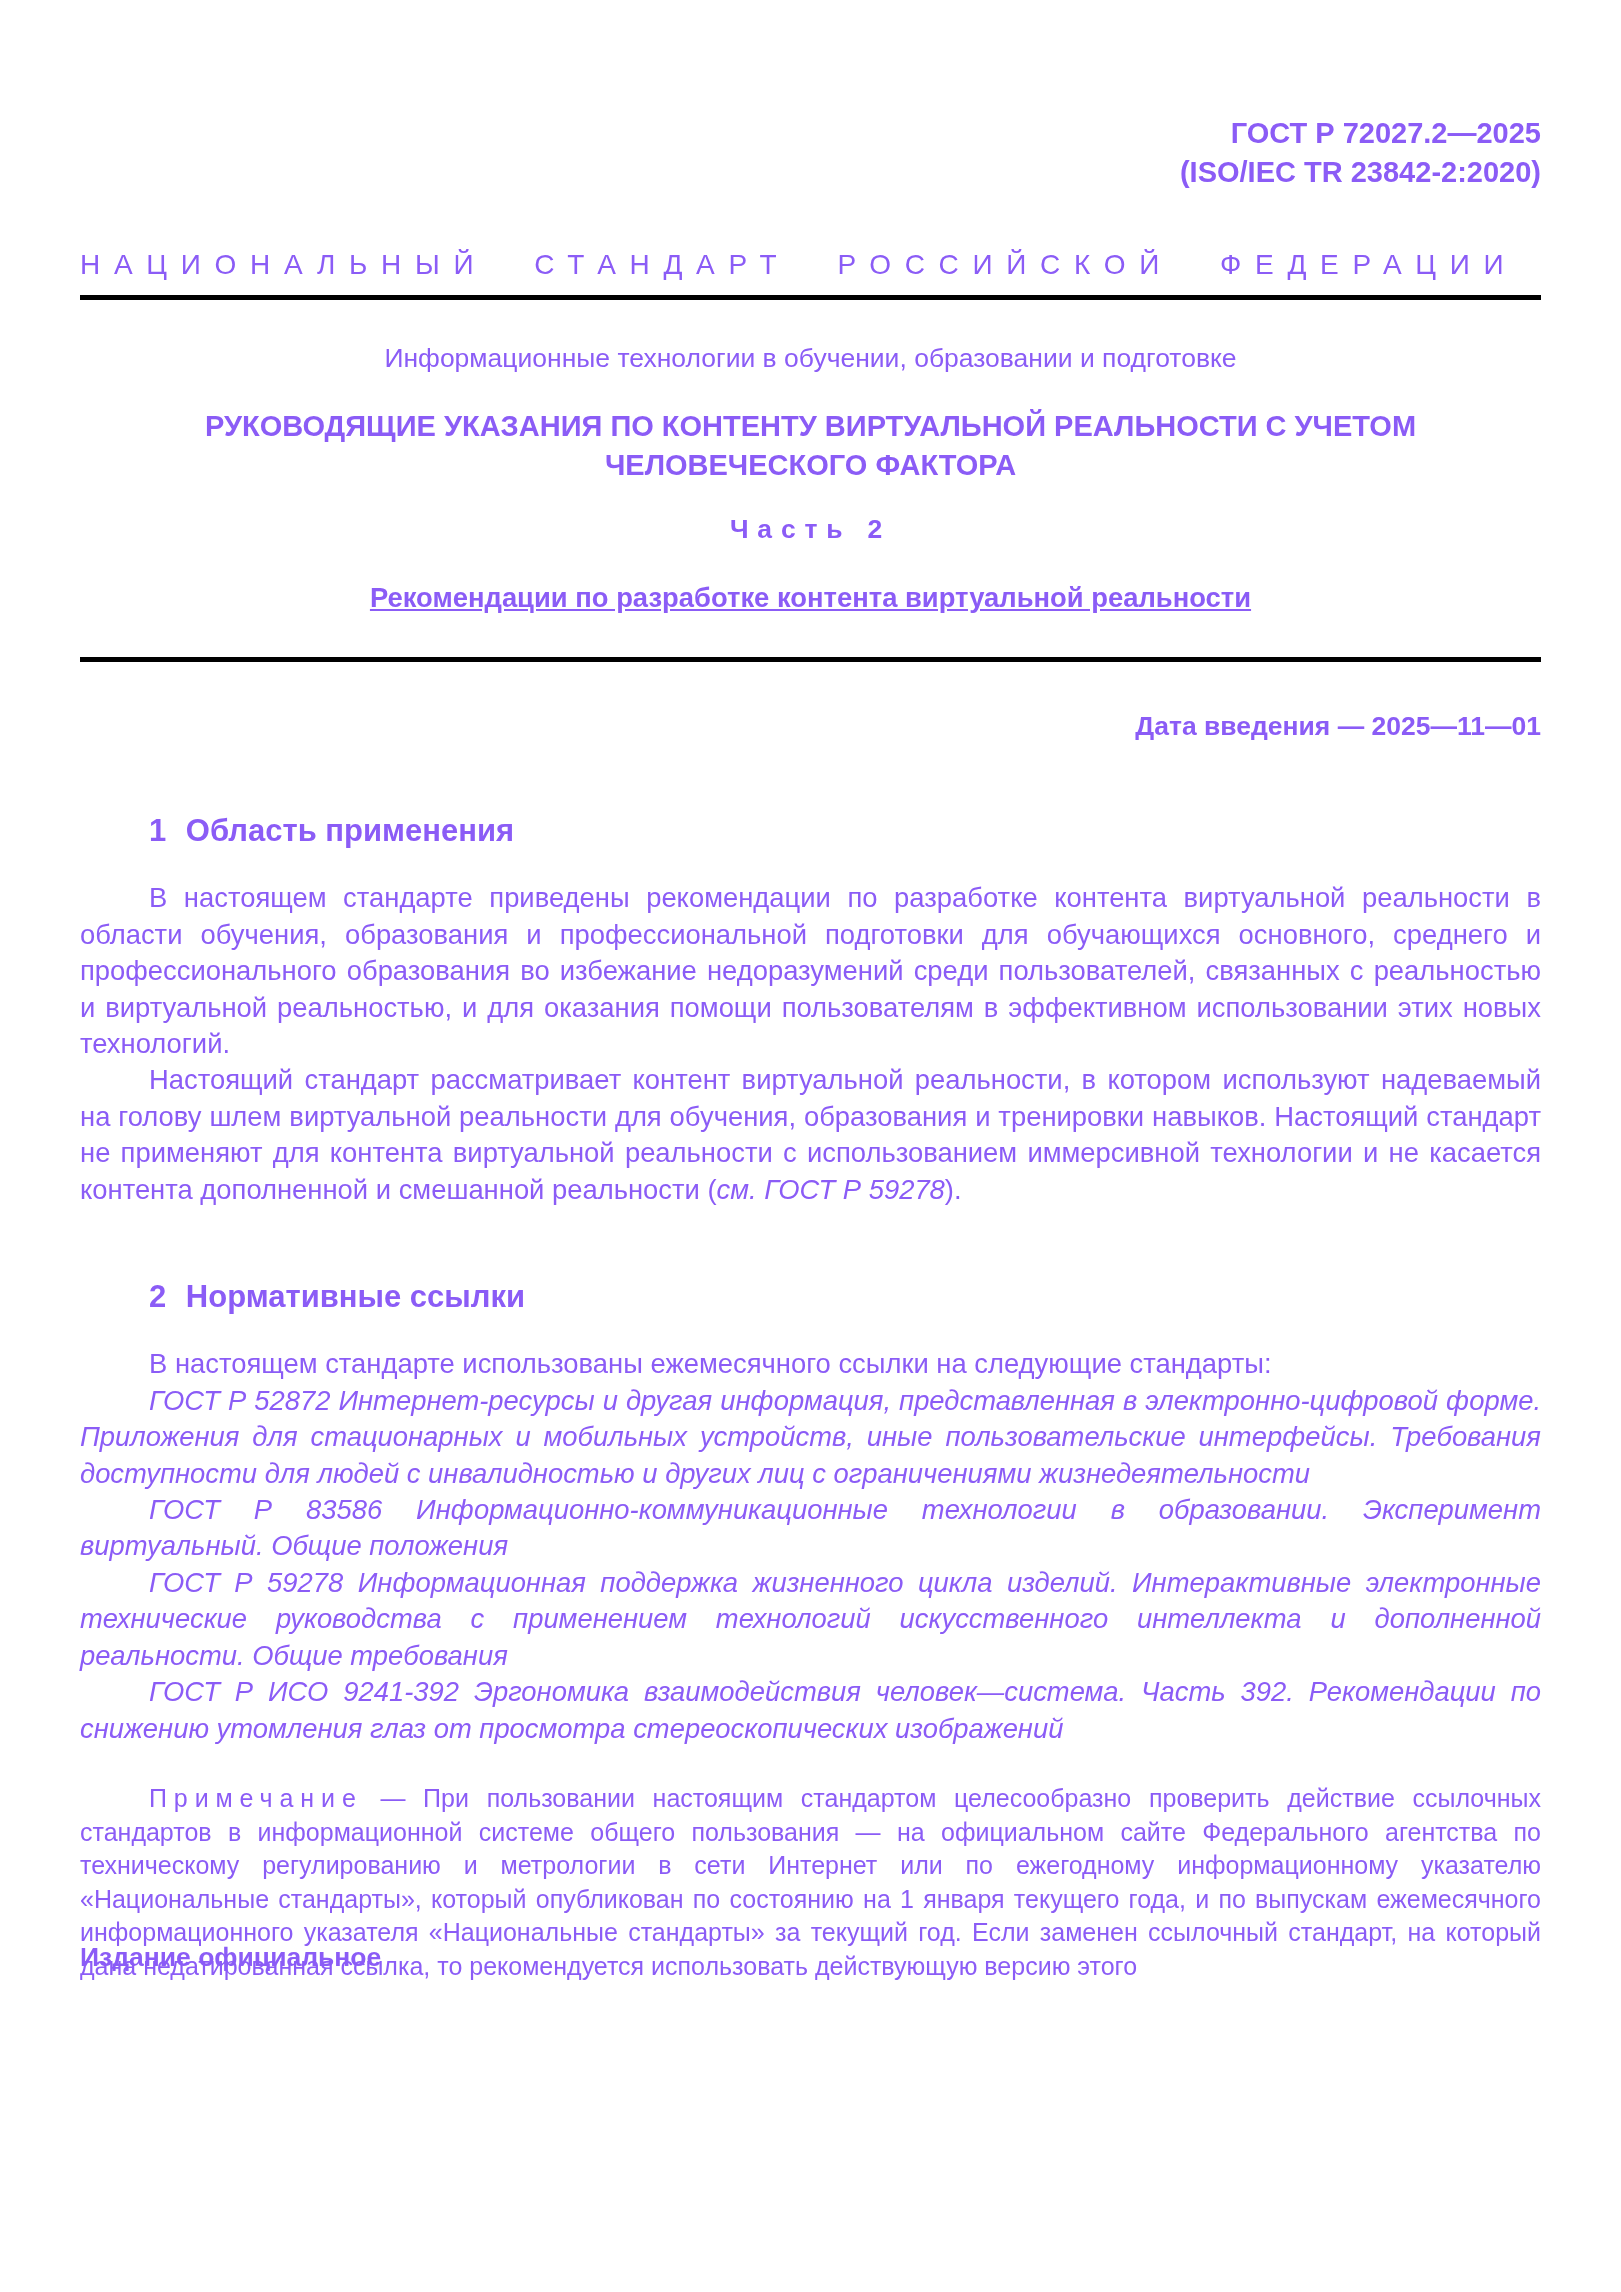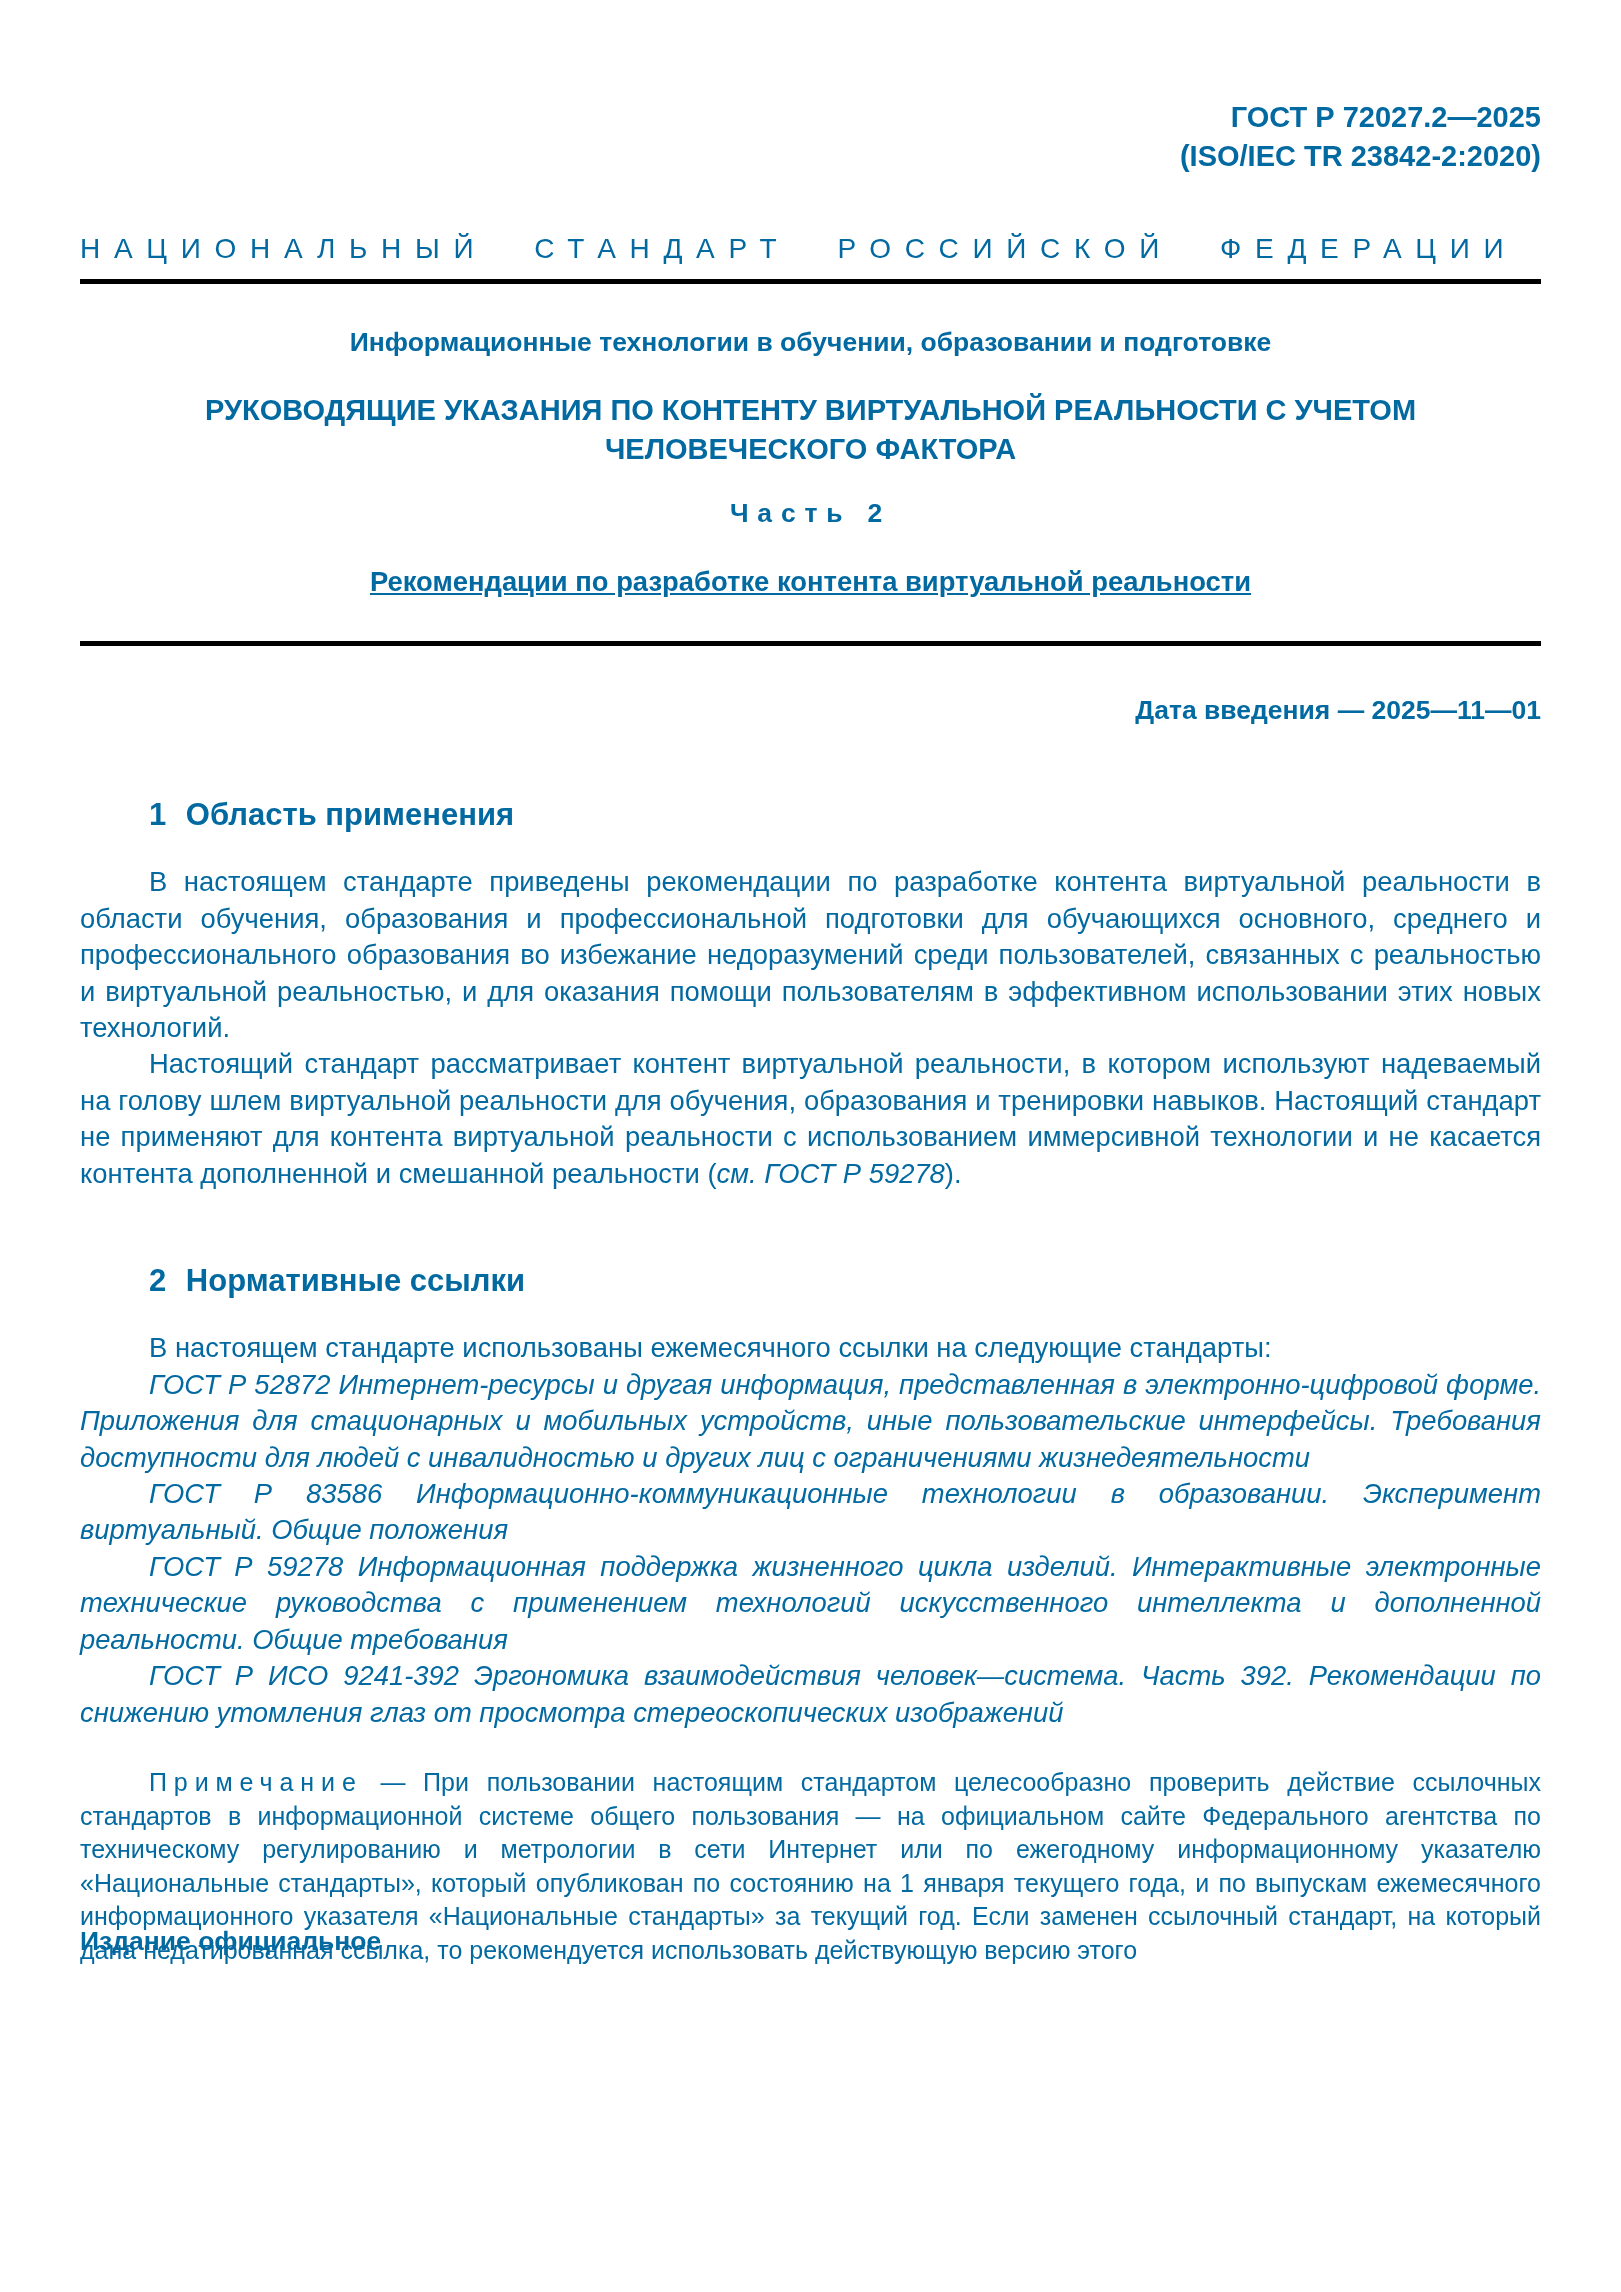--- a/index.html
+++ b/index.html
@@ -4,23 +4,23 @@
 <style>
   html, body {
     margin: 0;
     padding: 0;
     background: #ffffff;
   }
   .page {
     position: relative;
     width: 1621px;
     height: 1967px;
-    margin: 0 auto;
+    margin: 16px auto;
     background: #ffffff;
-    color: #0369a1;
+    color: #8b5cf6;
     font-family: "Liberation Sans", "DejaVu Sans", sans-serif;
     box-sizing: border-box;
     padding: 98px 80px 0 80px;
     overflow: hidden;
   }
 
   
   .doc-header {
     text-align: right;
     font-weight: bold;
@@ -45,21 +45,21 @@
   }
   .rule-2 {
     border: none;
     border-top: 5.9px solid #000;
     margin: 43px 0 0 0;
   }
 
   .subject {
     margin-top: 43px;
     text-align: center;
-    font-weight: bold;
+    font-weight: normal;
     font-size: 26.5px;
   }
   .main-title {
     margin: 33px auto 0 auto;
     max-width: 1215px;
     text-align: center;
     font-weight: bold;
     font-size: 29px;
     line-height: 1.35;
   }

